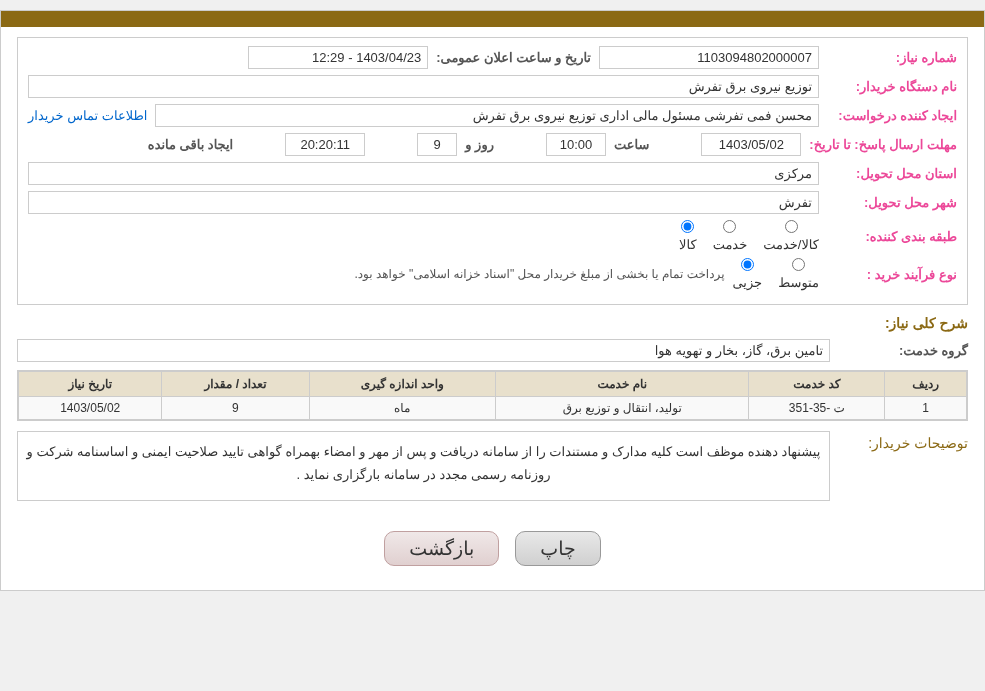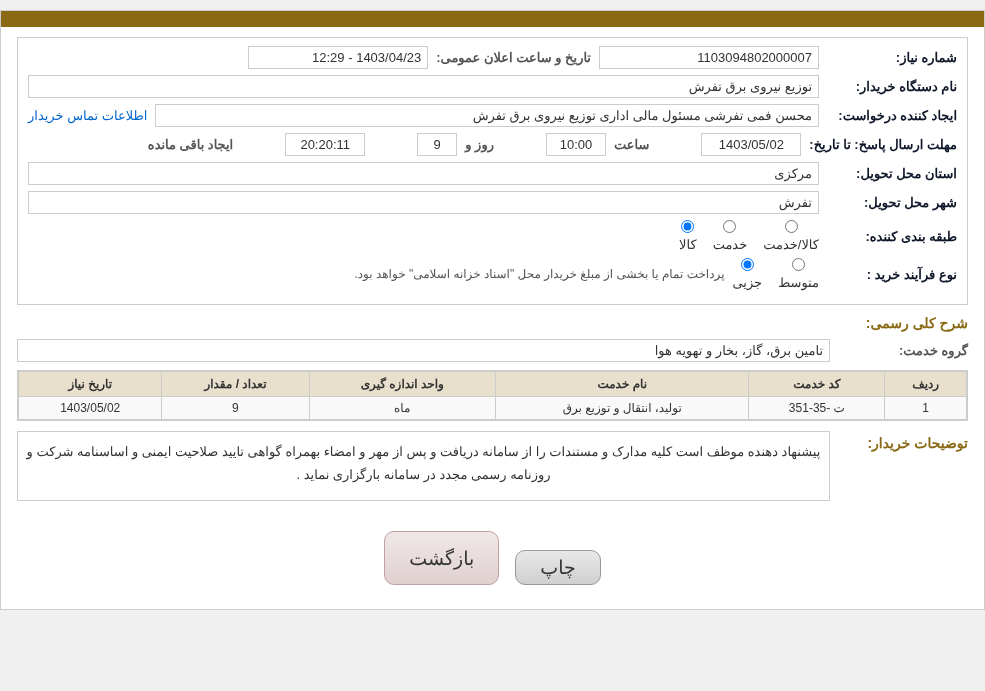--- a/index.html
+++ b/index.html
@@ -34,21 +34,21 @@
       background: #fff;
     }
     .form-row {
       display: flex;
       align-items: center;
       margin-bottom: 6px;
       gap: 8px;
       flex-wrap: wrap;
     }
     .form-label {
-      color: #0f172a;
+      color: #ec4899;
       font-weight: bold;
       min-width: 130px;
       text-align: right;
       white-space: nowrap;
     }
     .form-value {
       border: 1px solid #ccc;
       padding: 3px 6px;
       min-height: 22px;
       background: #fff;
@@ -126,21 +126,20 @@
       padding: 5px 24px;
       border: 1px solid #999;
       cursor: pointer;
       font-size: 19px;
       font-family: Tahoma, Arial, sans-serif;
       border-radius: 10px;
     }
     .btn-print {
       background: linear-gradient(to bottom, #e8e8e8, #d0d0d0);
       color: #333;
-      margin-top: 19px;
     }
     .btn-back {
       background: linear-gradient(to bottom, #f0e8e8, #e0d0d0);
       color: #333;
       border-color: #c0a0a0;
     }
     .sub-section-title {
       font-weight: bold;
       color: #8B6914;
       padding: 6px 0 4px;
@@ -234,21 +233,21 @@
             <input type="radio" name="purchase" checked="" style="">
             <span>جزیی</span>
           </div>
         </div>
         <span style="color:#555; font-size:12px;">پرداخت تمام یا بخشی از مبلغ خریدار محل "اسناد خزانه اسلامی" خواهد بود.</span>
       </div>
 
     </div>
 
     <div class="form-row" style="align-items:flex-start; margin-bottom:8px;">
-      <span class="form-label" style="color:#8B6914; font-weight:bold; font-size:14px;">شرح کلی رسمی:</span>
+      <span class="form-label" style="color:#8B6914; font-weight:bold; font-size:14px;">شرح کلی نیاز:</span>
     </div>
 
 
     <div class="form-row" style="margin-bottom:8px;">
       <span class="form-label" style="color:#555; font-weight:bold;">گروه خدمت:</span>
       <div class="form-value">تامین برق، گاز، بخار و تهویه هوا</div>
     </div>
 
     <div class="table-container">
       <table>
@@ -269,21 +268,21 @@
             <td>تولید، انتقال و توزیع برق</td>
             <td>ماه</td>
             <td>9</td>
             <td>1403/05/02</td>
           </tr>
         </tbody>
       </table>
     </div>
 
     <div class="form-row" style="align-items:flex-start; margin-bottom:10px;">
-      <span class="form-label" style="color:#8B6914; font-weight:bold; font-size:14px; padding-top:4px;">توضیحات خریدار:</span>
+      <span class="form-label" style="color:#8B6914; font-weight:normal; font-size:14px; padding-top:4px;">توضیحات خریدار:</span>
       <div class="notes-box" style="flex:1;">پیشنهاد دهنده موظف است کلیه مدارک و مستندات را از سامانه دریافت و پس از مهر و امضاء بهمراه گواهی تایید صلاحیت ایمنی و اساسنامه شرکت و روزنامه رسمی مجدد در سامانه بارگزاری نماید .</div>
     </div>
 
     <div class="button-row">
       <button class="btn btn-print">چاپ</button>
       <button class="btn btn-back">بازگشت</button>
     </div>
 
   </div>
 </div>

